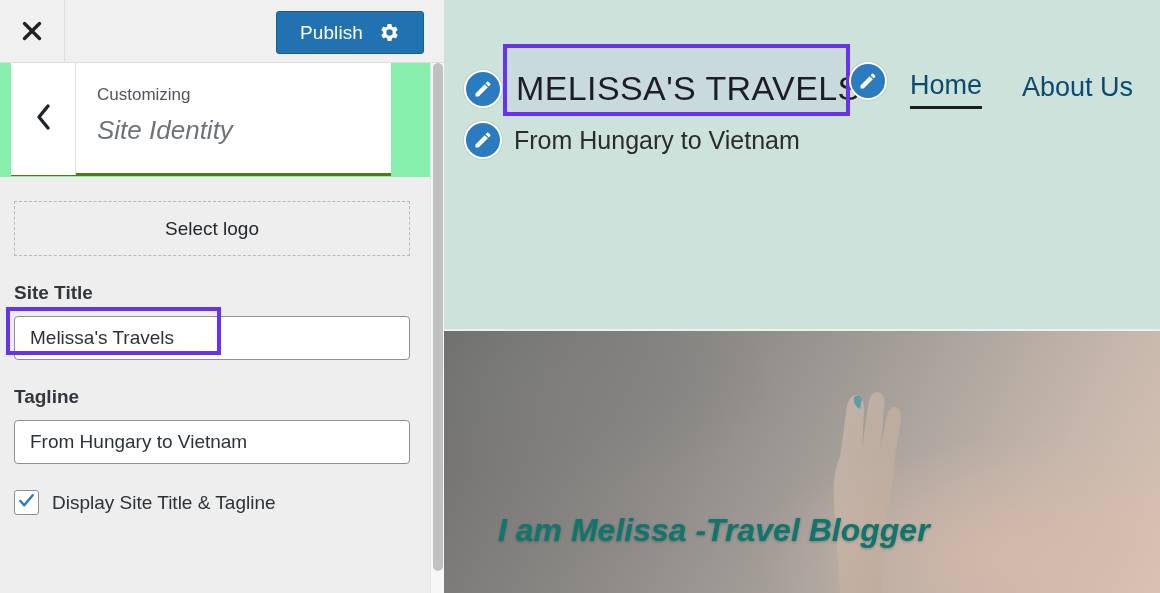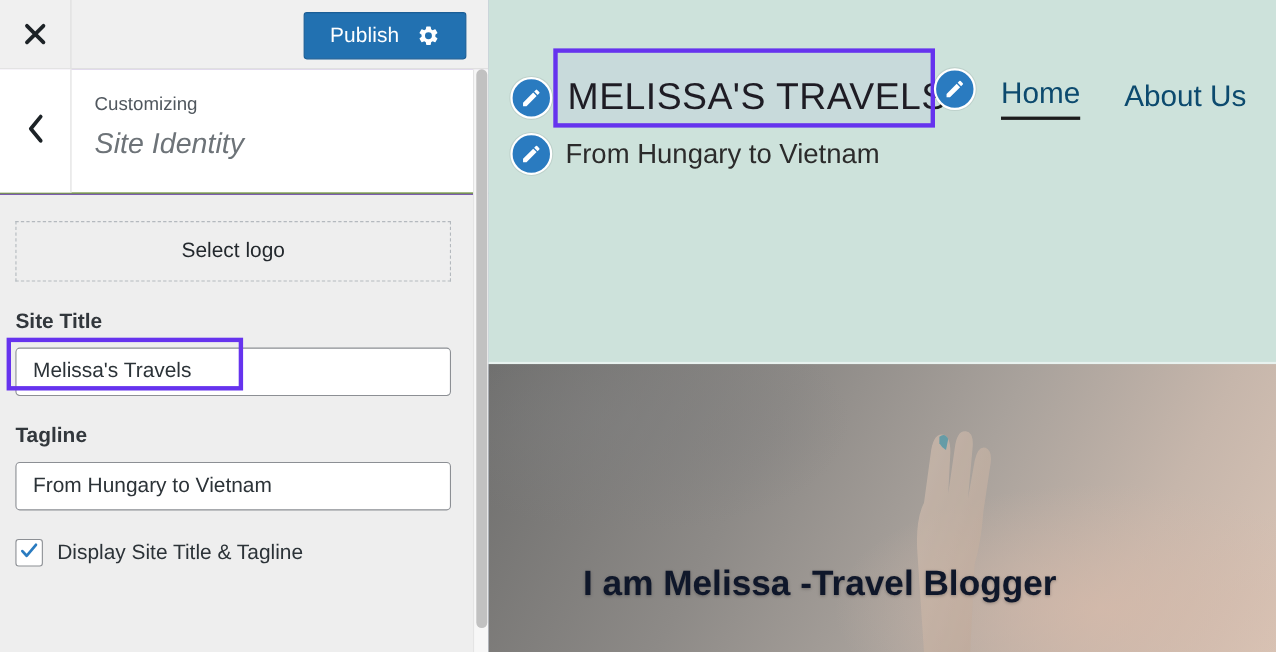--- a/index.html
+++ b/index.html
@@ -9,21 +9,21 @@
     font-family: "Liberation Sans", sans-serif;
     background: #ffffff;
   }
 
   #app { position: relative; width: 1160px; height: 593px; }
 
   
   #sidebar {
     position: absolute; left: 0; top: 0;
     width: 444px; height: 593px;
-    background: #4c1d95;
+    background: #86efac;
     overflow: hidden;
   }
 
   
   #cust-topbar {
     position: absolute; left: 0; top: 0;
     width: 444px; height: 63px;
     background: #f0f0f0;
     border-bottom: 1px solid #dddddd;
   }
@@ -47,24 +47,24 @@
     gap: 16px;
     cursor: pointer;
   }
   #publish-label {
     color: #ffffff; font-size: 19px; letter-spacing: .1px;
   }
   #gear-icon { display: block; }
 
   
   #panel-head {
-    position: absolute; left: 0; top: 63px;
-    width: 444px; height: 113px;
-    background: #ffffff;
-    border-bottom: 1px solid #4d7c0f;
+    position: absolute; left: 11px; top: 63px;
+    width: 380px; height: 113px;
+    background: #ffffff;
+    border-bottom: 3px solid #4d7c0f;
   }
   #back-btn {
     position: absolute; left: 0; top: 0;
     width: 65px; height: 112px;
     border-right: 1px solid #dddddd;
     display: flex; align-items: center; justify-content: center;
     cursor: pointer;
     background: #ffffff;
   }
   #panel-titles { position: absolute; left: 86px; top: 22px; }
@@ -223,23 +223,23 @@
       radial-gradient(ellipse 40% 55% at 18% 20%, rgba(128,128,128,.55) 0%, rgba(128,128,128,0) 70%),
       linear-gradient(118deg, #6e6e6d 0%, #8d8a87 34%, #a9a29c 58%, #c6b6ab 80%, #d9c4b6 100%);
   }
   #hero-hand {
     position: absolute;
     left: 352px; top: 22px;
     width: 120px; height: 240px;
     opacity: .62;
   }
   #hero-text {
-    position: absolute; left: 86px; top: 512px;
-    font-size: 32px; font-weight: bold; 
-    color: #0f172a; white-space: nowrap;
+    position: absolute; left: 54px; top: 512px;
+    font-size: 32px; font-weight: bold; font-style: italic;
+    color: #0f766e; white-space: nowrap;
     text-shadow: 0 1px 3px rgba(0,0,0,.28);
     z-index: 4;
   }
   #preview-divider {
     position: absolute; left: 0; top: 329px;
     width: 716px; height: 2px;
     background: rgba(255,255,255,.55);
   }
 </style>
 </head>

